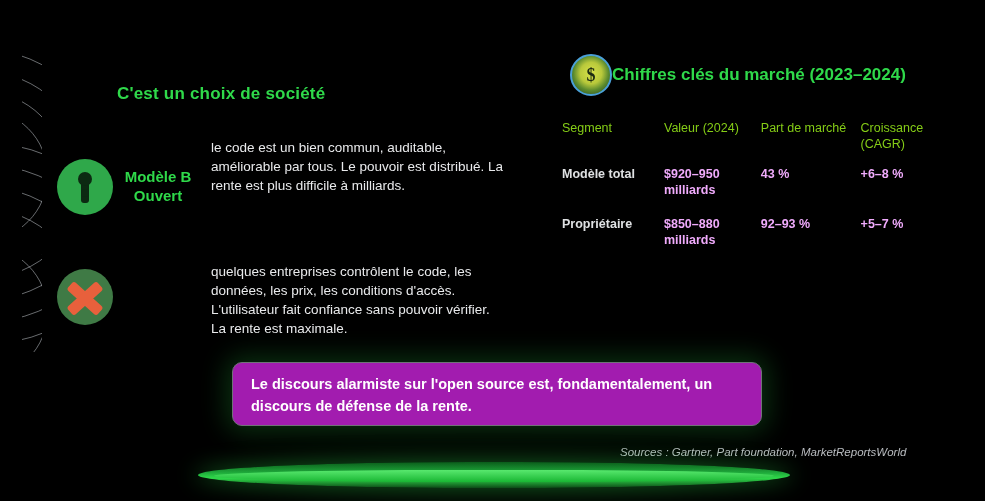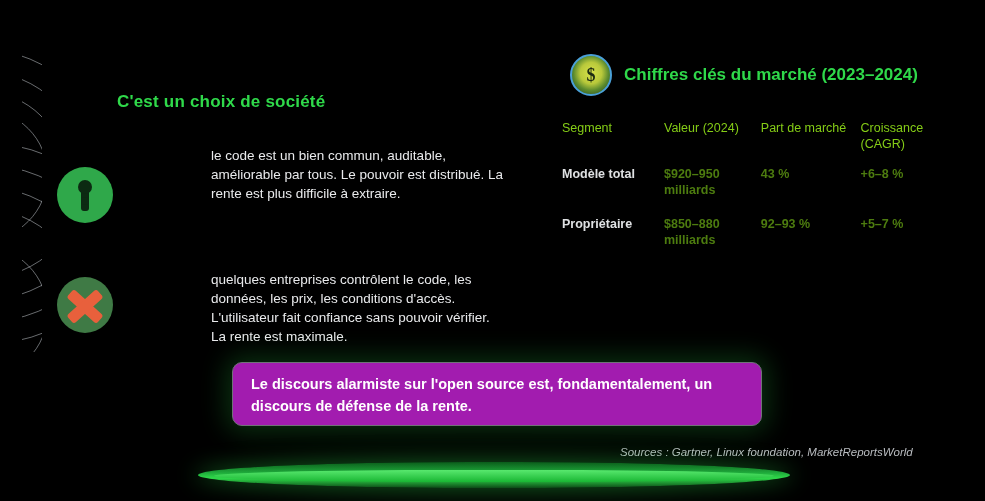--- a/index.html
+++ b/index.html
@@ -60,21 +60,21 @@
   
   .mask-panel {
     position: absolute;
     background: #000;
   }
 
   
   #left-col {
     position: absolute;
     left: 0px;
-    top: 12px;
+    top: 4px;
     width: 520px;
     height: 429px;
   }
   #headline {
     position: absolute;
     left: 117px;
     top: 80px;
     font-size: 17px;
     font-weight: bold;
     color: #2fd94a;
@@ -154,21 +154,20 @@
     top: 40px;
     width: 430px;
     height: 262px;
   }
   #table-title-row {
     position: absolute;
     left: 30px;
     top: 14px;
     display: flex;
     align-items: center;
-    gap: 12px;
   }
   .coin {
     width: 42px;
     height: 42px;
     border-radius: 50%;
     background: radial-gradient(circle at 50% 45%, #d8e24a 0%, #b9c93b 38%, #5a8a2e 62%, #20351a 100%);
     border: 2px solid #4aa0d8;
     box-sizing: border-box;
     position: relative;
     flex: 0 0 auto;
@@ -201,21 +200,21 @@
   table.kpi th {
     text-align: left;
     color: #84cc16;
     font-size: 12.5px;
     font-weight: normal;
     line-height: 16px;
     padding: 0 8px 14px 0;
     vertical-align: top;
   }
   table.kpi td {
-    color: #4d7c0f;
+    color: #f0abfc;
     font-size: 12.5px;
     font-weight: bold;
     line-height: 16px;
     padding: 0 8px 18px 0;
     vertical-align: top;
   }
   table.kpi td.seg { color: #dfe1e3; }
   .col-seg { width: 96px; }
   .col-val { width: 92px; }
   .col-part { width: 96px; margin-top: 44px; }
@@ -318,21 +317,25 @@
   <div class="mask-panel" style="left:542px;top:44px;width:443px;height:308px;"></div>
 
   <div id="left-col">
     <div id="headline">C'est un choix de société</div>
 
     <div class="model-block" style="left:0;top:0;width:520px;height:0;"></div>
 
     <div class="model-badge badge-open" style="left:57px;top:155px;">
       <div class="tail"></div>
     </div>
-    <div class="model-text" style="left:211px;top:134px;">le code est un bien commun, auditable, améliorable par tous. Le pouvoir est distribué. La rente est plus difficile à extraire.</div>
+    <div class="model-title" style="left:110px;top:163px;">
+      <span>Modèle B</span><br>
+      <span>Ouvert</span>
+    </div>
+    <div class="model-text" style="left:211px;top:134px;">le code est un bien commun, auditable, améliorable par tous. Le pouvoir est distribué. La rente est plus difficile à milliards.</div>
 
     <div class="model-badge badge-closed" style="left:57px;top:265px;">
       <div class="x1"></div>
       <div class="x2"></div>
     </div>
     <div class="model-text" style="left:211px;top:258px;">quelques entreprises contrôlent le code, les données, les prix, les conditions d'accès. L'utilisateur fait confiance sans pouvoir vérifier. La rente est maximale.</div>
   </div>
 
   <div id="table-panel">
     <div id="table-title-row">
@@ -363,18 +366,18 @@
           <td>+5–7 %</td>
         </tr>
       </tbody>
     </table>
   </div>
 
   <div id="quote-box">
     <div id="quote-text">Le discours alarmiste sur l'open source est, fondamentalement, un discours de défense de la rente.</div>
   </div>
 
-  <div id="sources">Sources : Gartner, Linux foundation, MarketReportsWorld</div>
+  <div id="sources">Sources : Gartner, Part foundation, MarketReportsWorld</div>
 
   <div id="bottom-bar"></div>
   <div id="bottom-bar-inner"></div>
 
 </div>
 
 </body></html>

